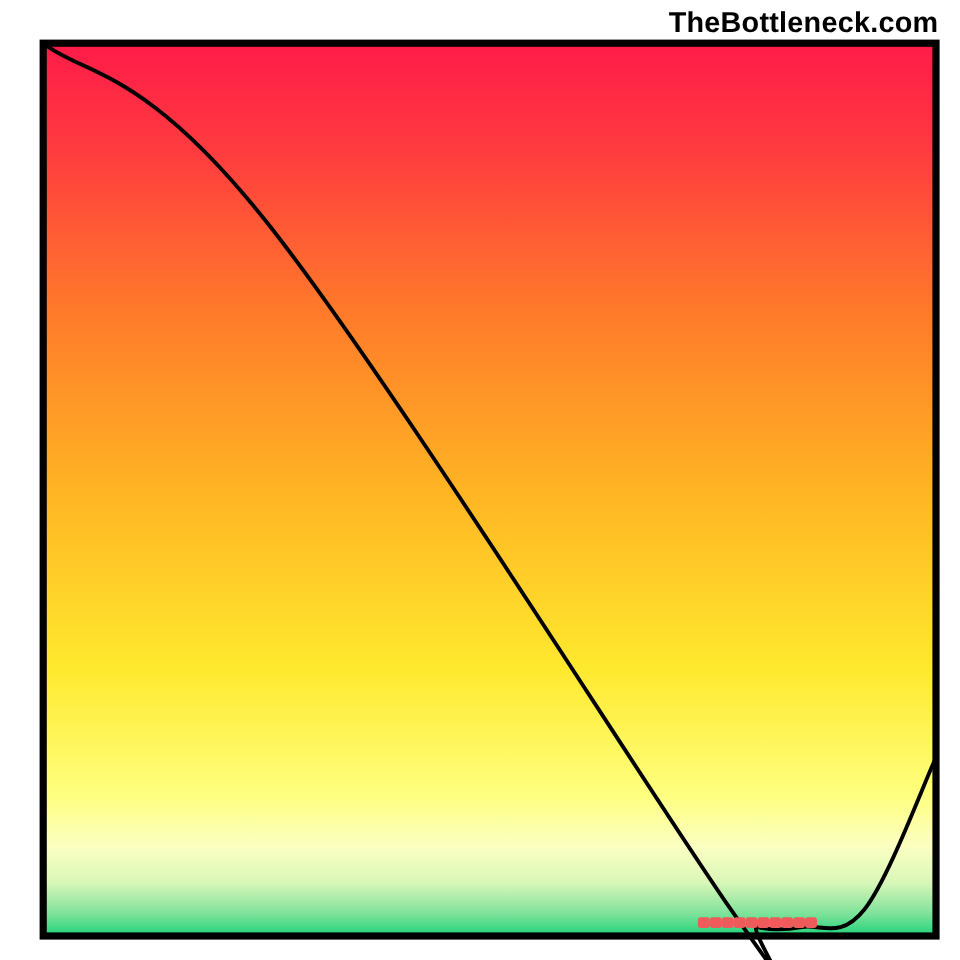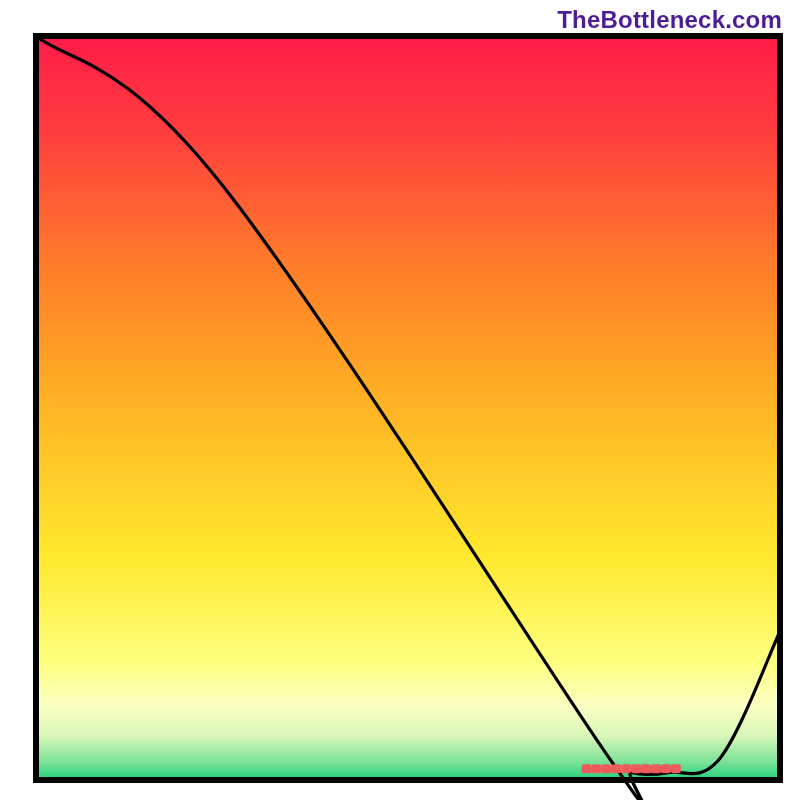--- a/index.html
+++ b/index.html
@@ -15,21 +15,21 @@
     position: relative;
     width: 800px;
     height: 800px;
   }
   .watermark {
     position: absolute;
     top: 6px;
     right: 18px;
     font-size: 24px;
     font-weight: 600;
-    color: #4c1d95;
+    color: #000000;
     letter-spacing: 0.2px;
     z-index: 20;
   }
   svg.chart {
     position: absolute;
     left: 0;
     top: 0;
     width: 800px;
     height: 800px;
   }

